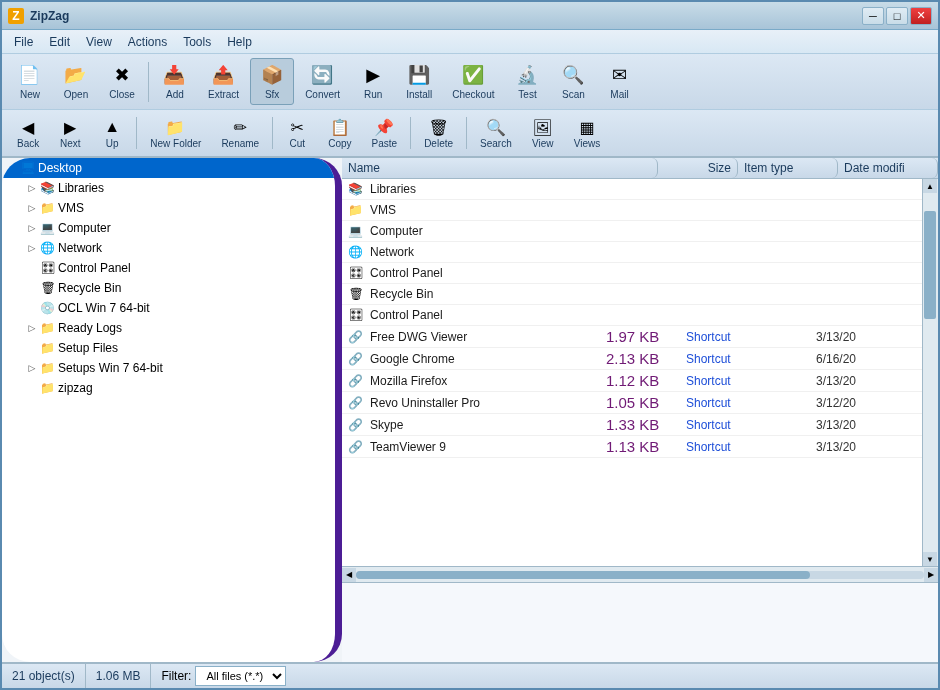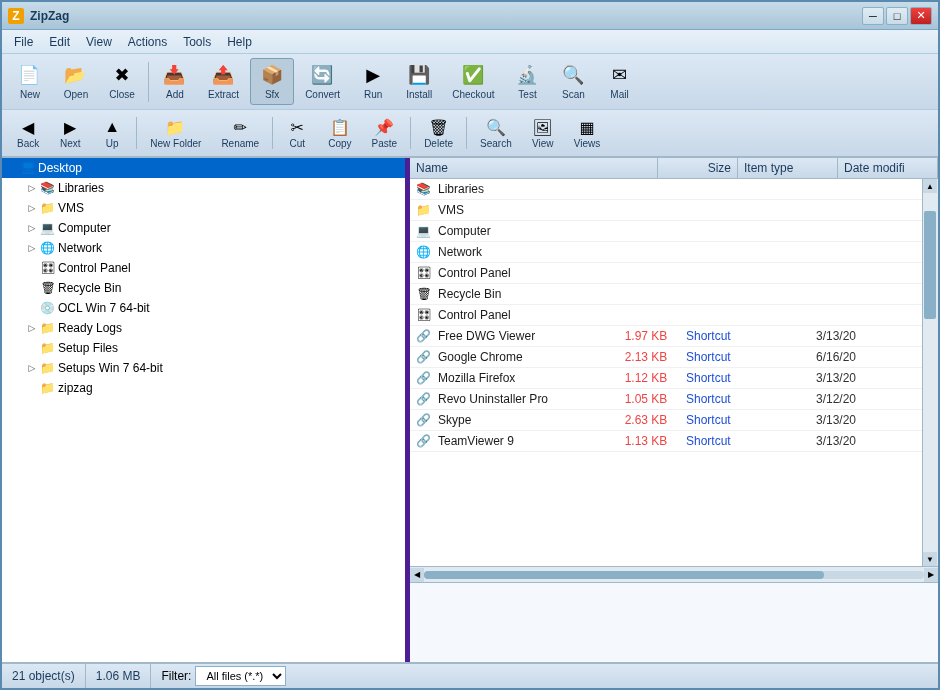--- a/index.html
+++ b/index.html
@@ -33,42 +33,42 @@
     .toolbar2 { background: linear-gradient(180deg, #dce8f4 0%, #c8d8e8 100%); padding: 3px 6px; display: flex; align-items: center; gap: 2px; border-bottom: 2px solid #a0b8c8; }
     .tool2-btn { display: flex; flex-direction: column; align-items: center; padding: 3px 8px; cursor: pointer; border: 1px solid transparent; border-radius: 3px; min-width: 40px; gap: 1px; }
     .tool2-icon { width: 20px; height: 20px; display: flex; align-items: center; justify-content: center; font-size: 16px; }
     .tool2-label { font-size: 10px; color: #1a3a5c; }
     .toolbar2-sep { width: 1px; height: 32px; background: #a0b8c8; margin: 0 2px; }
 
     
     .main-content { display: flex; flex: 1; overflow: hidden; }
 
     
-    .left-panel { width: 408px; background: white; border-right: 5px solid #4c1d95; overflow-y: auto; flex-shrink: 0; }
+    .left-panel { width: 340px; background: white; border-right: 7px solid #4c1d95; overflow-y: auto; flex-shrink: 0; border-radius: 28px; }
     .tree-item { display: flex; align-items: center; padding: 2px 4px; cursor: pointer; gap: 2px; }
     .tree-item.selected { background: #0066cc; color: white; }
     .tree-icon { width: 16px; height: 16px; display: flex; align-items: center; justify-content: center; font-size: 12px; flex-shrink: 0; }
     .tree-expand { width: 12px; height: 12px; display: flex; align-items: center; justify-content: center; font-size: 9px; color: #555; flex-shrink: 0; }
     .tree-label { font-size: 12px; }
     .tree-child { padding-left: 24px; }
 
     
     .right-panel { flex: 1; display: flex; flex-direction: column; overflow: hidden; }
     .file-list-header { display: flex; background: linear-gradient(180deg, #dce8f4 0%, #c8d8e8 100%); border-bottom: 1px solid #a0b8c8; }
-    .col-header { padding: 3px 6px; font-size: 12px; color: #1a3a5c; cursor: pointer; border-right: 1px solid #a0b8c8; user-select: none; }
+    .col-header { padding: 3px 6px; font-size: 12px; color: #1a3a5c; cursor: pointer; border-right: 1px solid #a0b8c8; user-select: none; border-radius: 6px; }
     .col-name { flex: 1; }
     .col-size { width: 80px; text-align: right; }
     .col-type { width: 100px; }
     .col-date { width: 100px; }
 
     .file-list { flex: 1; overflow-y: auto; background: white; }
     .file-row { display: flex; align-items: center; padding: 2px 6px; cursor: pointer; border-bottom: 1px solid #f0f0f0; }
     .file-row-icon { width: 16px; height: 16px; display: flex; align-items: center; justify-content: center; font-size: 12px; margin-right: 6px; flex-shrink: 0; }
     .file-row-name { flex: 1; font-size: 12px; color: #1a1a1a; }
-    .file-row-size { width: 80px; text-align: center; font-size: 12px; color: #ef4444; }
+    .file-row-size { width: 80px; text-align: left; font-size: 15px; color: #701a75; }
     .file-row-type { width: 100px; font-size: 12px; color: #1d4ed8; }
     .file-row-date { width: 100px; font-size: 12px; color: #333; margin-left: 30px; }
 
     
     .preview-area { height: 80px; background: #f5f8fc; border-top: 1px solid #a0b8c8; }
 
     
     .status-bar { background: linear-gradient(180deg, #dce8f4 0%, #c8d8e8 100%); height: 26px; display: flex; align-items: center; border-top: 2px solid #a0b8c8; }
     .status-seg { padding: 0 10px; border-right: 1px solid #a0b8c8; font-size: 12px; color: #1a3a5c; height: 100%; display: flex; align-items: center; }
     .status-filter { display: flex; align-items: center; gap: 4px; padding: 0 10px; }
@@ -392,21 +392,21 @@
             <div class="file-row-icon" style="color:#3a7bd5;">🔗</div>
             <div class="file-row-name">Revo Uninstaller Pro</div>
             <div class="file-row-size">1.05 KB</div>
             <div class="file-row-type">Shortcut</div>
             <div class="file-row-date">3/12/20</div>
           </div>
 
           <div class="file-row">
             <div class="file-row-icon" style="color:#3a7bd5;">🔗</div>
             <div class="file-row-name">Skype</div>
-            <div class="file-row-size">2.63 KB</div>
+            <div class="file-row-size">1.33 KB</div>
             <div class="file-row-type">Shortcut</div>
             <div class="file-row-date">3/13/20</div>
           </div>
 
           <div class="file-row">
             <div class="file-row-icon" style="color:#3a7bd5;">🔗</div>
             <div class="file-row-name">TeamViewer 9</div>
             <div class="file-row-size">1.13 KB</div>
             <div class="file-row-type">Shortcut</div>
             <div class="file-row-date">3/13/20</div>

